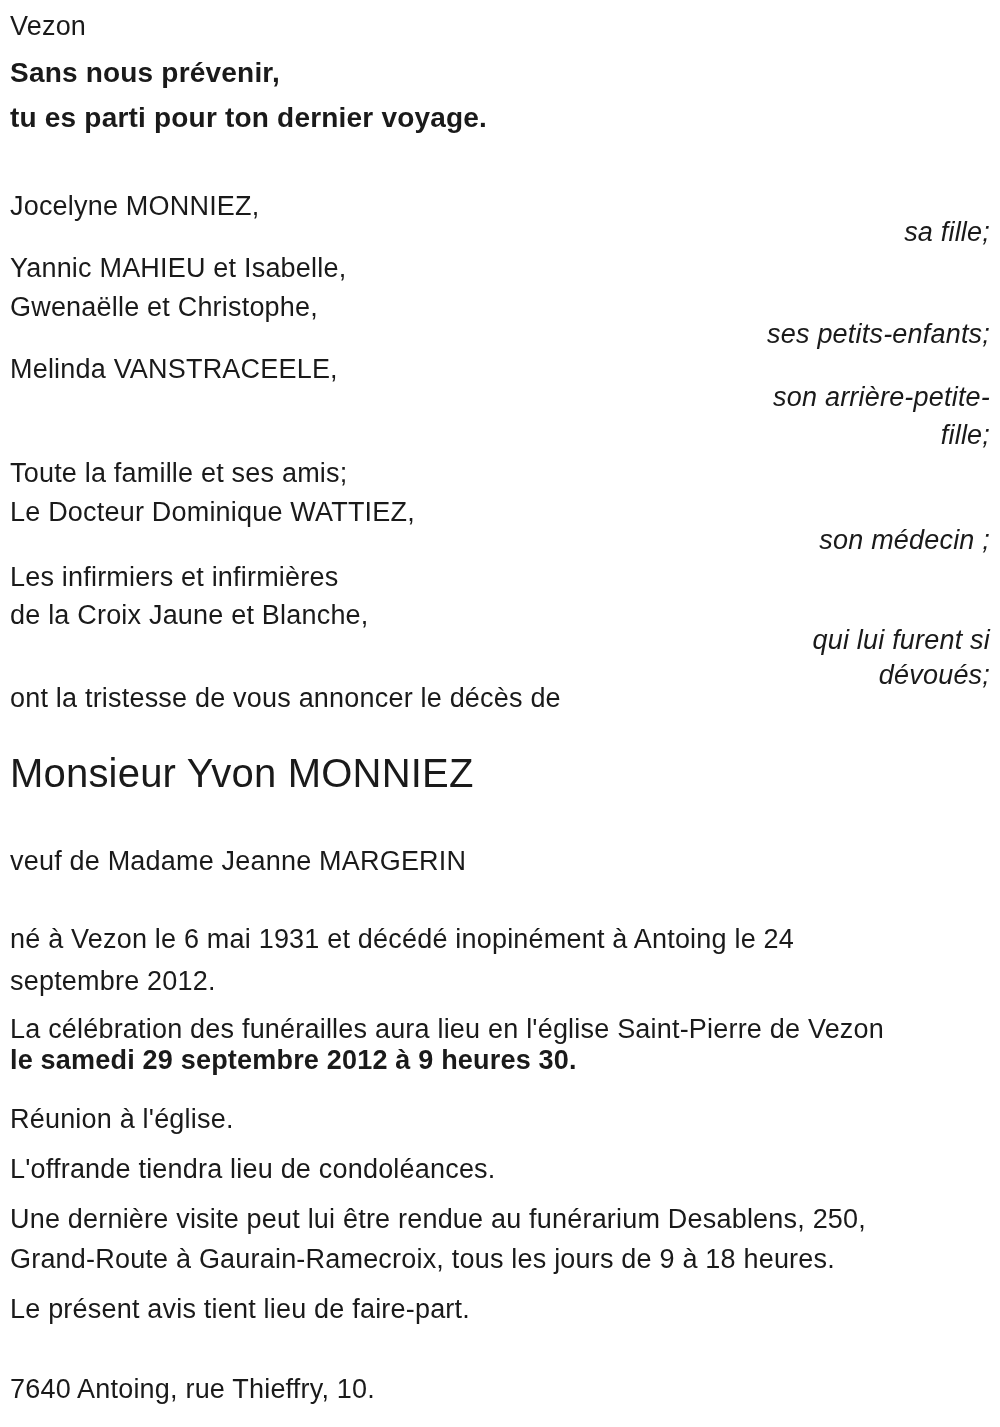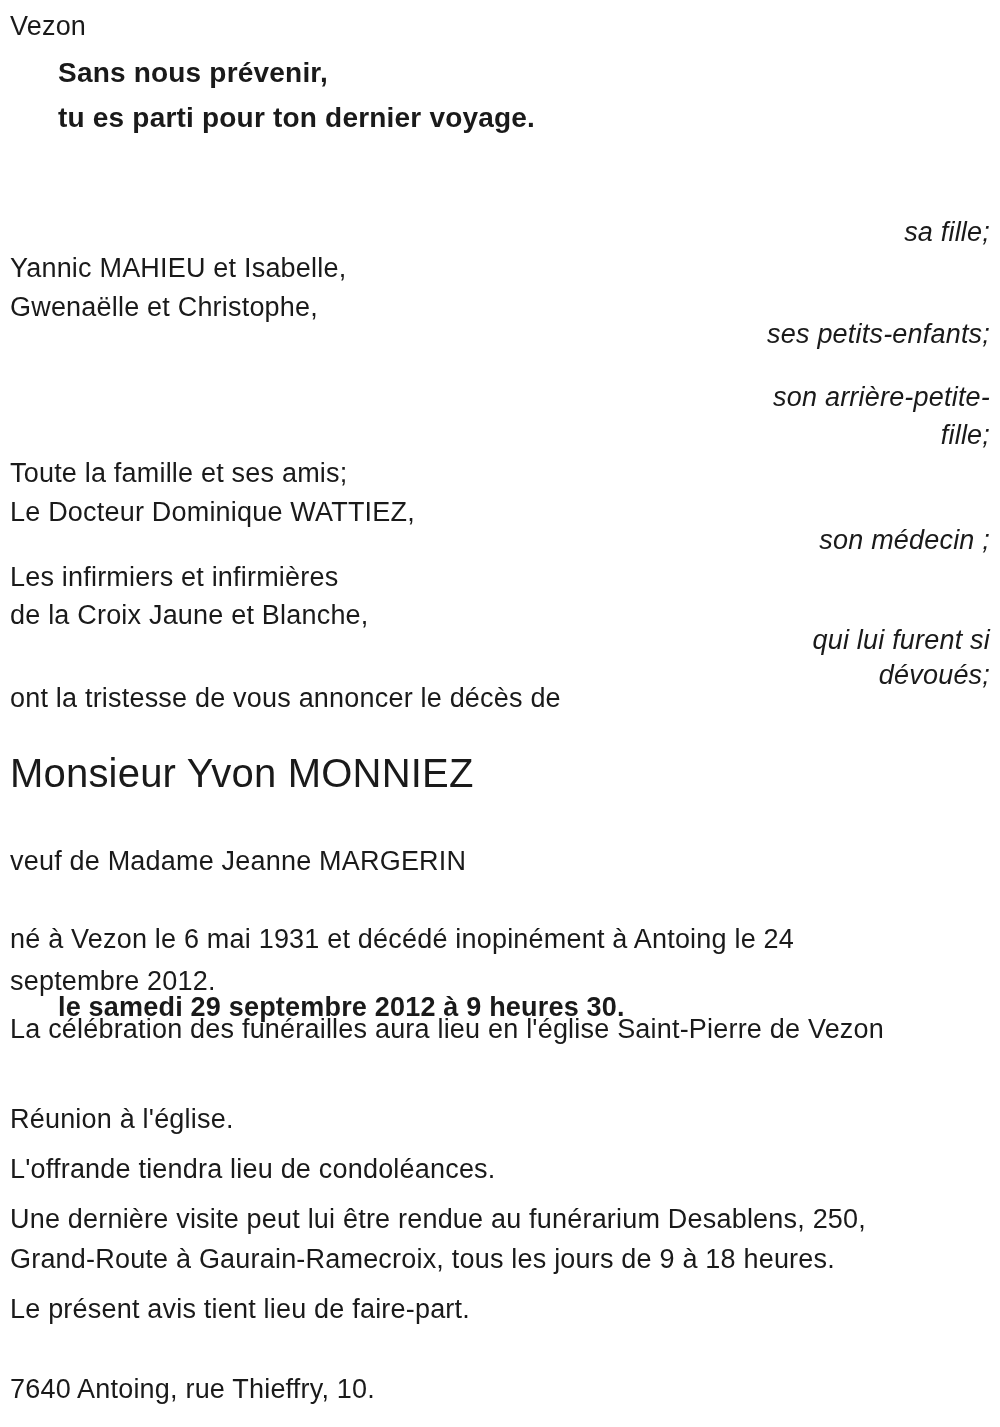--- a/index.html
+++ b/index.html
@@ -25,21 +25,20 @@
     white-space: nowrap;
   }
   .rt {
     left: auto;
     right: 10px;
     text-align: left;
     font-style: italic;
   }
   .b {
     font-weight: bold;
-    margin-left: 48px;
   }
   .epi {
     font-size: 28px;
     line-height: 33px;
   }
   .deceased {
     font-size: 40px;
     line-height: 46px;
     font-weight: normal;
     letter-spacing: 0.2px;
@@ -48,26 +47,28 @@
 </head>
 <body>
 
 <div class="page">
 
   <div class="ln" style="top:10px">Vezon</div>
 
   <div class="ln b epi" style="top:56px">Sans nous prévenir,</div>
   <div class="ln b epi" style="top:101px">tu es parti pour ton dernier voyage.</div>
 
+  <div class="ln" style="top:190px">Jocelyne MONNIEZ,</div>
   <div class="ln rt" style="top:216px">sa fille;</div>
 
   <div class="ln" style="top:252px">Yannic MAHIEU et Isabelle,</div>
   <div class="ln" style="top:291px">Gwenaëlle et Christophe,</div>
   <div class="ln rt" style="top:318px">ses petits-enfants;</div>
 
+  <div class="ln" style="top:353px">Melinda VANSTRACEELE,</div>
   <div class="ln rt" style="top:381px">son arrière-petite-</div>
   <div class="ln rt" style="top:419px">fille;</div>
 
   <div class="ln" style="top:457px">Toute la famille et ses amis;</div>
   <div class="ln" style="top:496px">Le Docteur Dominique WATTIEZ,</div>
   <div class="ln rt" style="top:524px">son médecin ;</div>
 
   <div class="ln" style="top:561px">Les infirmiers et infirmières</div>
   <div class="ln" style="top:599px">de la Croix Jaune et Blanche,</div>
   <div class="ln rt" style="top:624px">qui lui furent si</div>
@@ -76,21 +77,21 @@
   <div class="ln" style="top:682px">ont la tristesse de vous annoncer le décès de</div>
 
   <div class="ln deceased" style="top:750px">Monsieur Yvon MONNIEZ</div>
 
   <div class="ln" style="top:845px">veuf de Madame Jeanne MARGERIN</div>
 
   <div class="ln" style="top:923px">né à Vezon le 6 mai 1931 et décédé inopinément à Antoing le 24</div>
   <div class="ln" style="top:965px">septembre 2012.</div>
 
   <div class="ln" style="top:1013px">La célébration des funérailles aura lieu en l'église Saint-Pierre de Vezon</div>
-  <div class="ln b" style="top:991px">le samedi 29 septembre 2012 à 9 heures 30.</div>
+  <div class="ln b" style="top:1044px">le samedi 29 septembre 2012 à 9 heures 30.</div>
 
   <div class="ln" style="top:1103px">Réunion à l'église.</div>
 
   <div class="ln" style="top:1153px">L'offrande tiendra lieu de condoléances.</div>
 
   <div class="ln" style="top:1203px">Une dernière visite peut lui être rendue au funérarium Desablens, 250,</div>
   <div class="ln" style="top:1243px">Grand-Route à Gaurain-Ramecroix, tous les jours de 9 à 18 heures.</div>
 
   <div class="ln" style="top:1293px">Le présent avis tient lieu de faire-part.</div>
 

